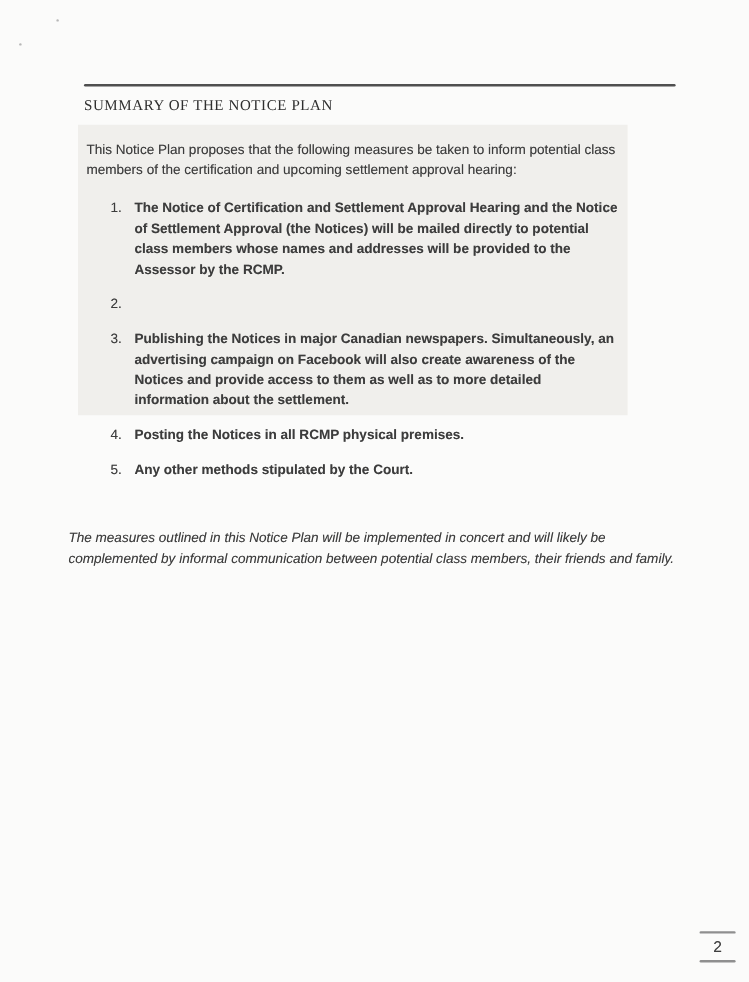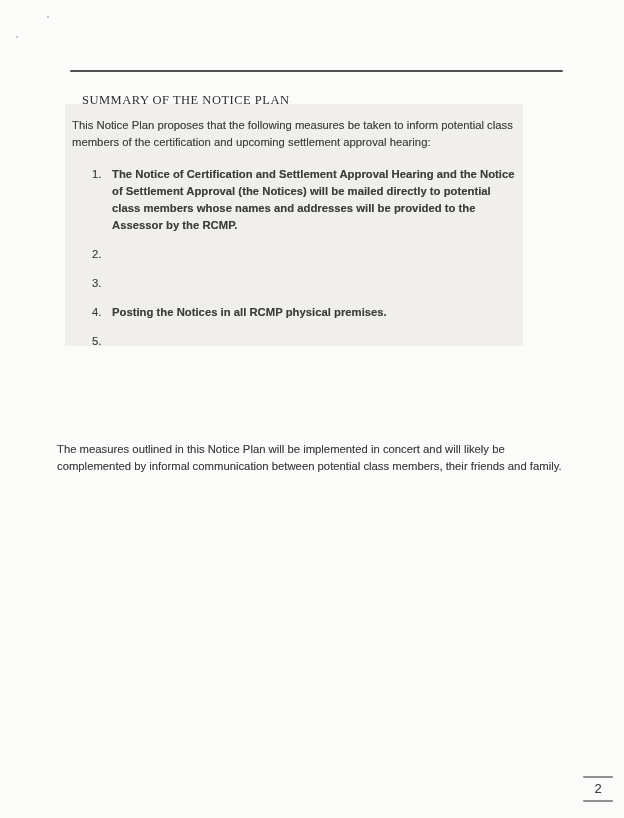--- a/index.html
+++ b/index.html
@@ -26,21 +26,21 @@
     position: absolute;
     left: 70px; top: 70px;
     width: 493px; height: 2px;
     background: var(--rule, #4f4f4f);
     border-radius: 1px;
   }
 
   .heading {
     position: absolute;
     left: 70px; top: 81px;
-    margin: 12px;
+    margin: 0;
     font-family: "Liberation Serif", serif;
     font-weight: 400;
     font-size: 12.5px;
     letter-spacing: 0.5px;
     color: #2e2e2e;
   }
 
   .shaded {
     position: absolute;
     left: 65px; top: 104px;
@@ -80,20 +80,21 @@
   .measure-txt {
     width: 404px;
     font-weight: bold;
   }
 
   .closing {
     position: absolute;
     left: 57px; top: 441px;
     width: 508px;
     margin: 0;
+    font-style: italic;
   }
 
   .footer {
     position: absolute;
     left: 583px; top: 776px;
     width: 30px;
   }
   .fline {
     height: 2px;
     background: #8f8f8f;
@@ -125,27 +126,29 @@
     <ol class="measure-list">
       <li class="measure-item body-text">
         <span class="measure-num">1.</span>
         <span class="measure-txt">The Notice of Certification and Settlement Approval Hearing and the Notice of Settlement Approval (the Notices) will be mailed directly to potential class members whose names and addresses will be provided to the Assessor by the RCMP.</span>
       </li>
       <li class="measure-item body-text">
         <span class="measure-num">2.</span>
       </li>
       <li class="measure-item body-text">
         <span class="measure-num">3.</span>
+        <span class="measure-txt">Publishing the Notices in major Canadian newspapers. Simultaneously, an advertising campaign on Facebook will also create awareness of the Notices and provide access to them as well as to more detailed information about the settlement.</span>
       </li>
       <li class="measure-item body-text">
         <span class="measure-num">4.</span>
         <span class="measure-txt">Posting the Notices in all RCMP physical premises.</span>
       </li>
       <li class="measure-item body-text">
         <span class="measure-num">5.</span>
+        <span class="measure-txt">Any other methods stipulated by the Court.</span>
       </li>
     </ol>
   </div>
 
   <p class="closing body-text">The measures outlined in this Notice Plan will be implemented in concert and will likely be complemented by informal communication between potential class members, their friends and family.</p>
 
   <div class="footer">
     <div class="fline"></div>
     <div class="pnum">2</div>
     <div class="fline"></div>

